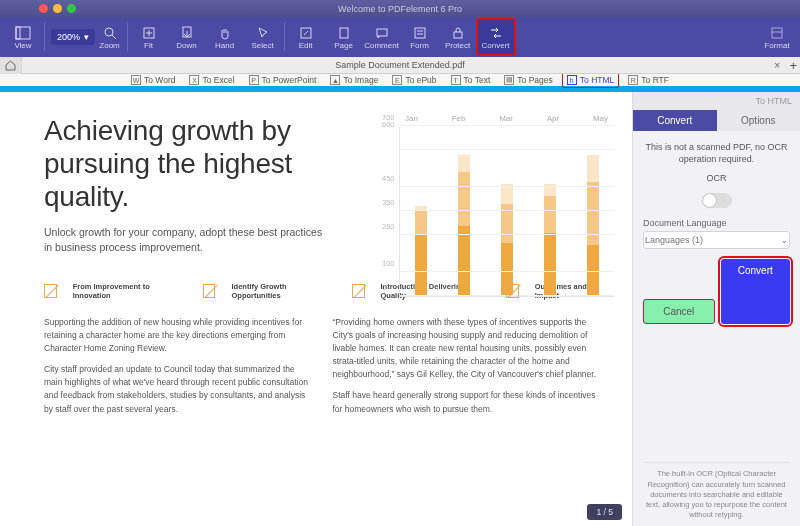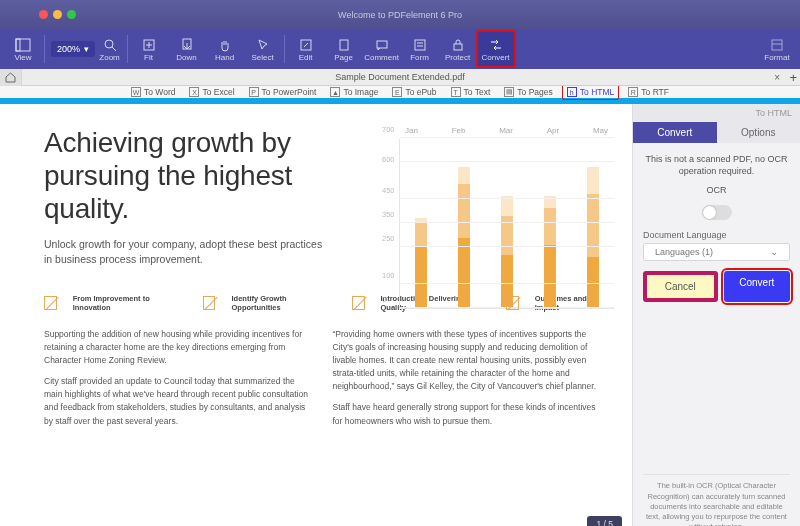--- a/index.html
+++ b/index.html
@@ -1,17 +1,17 @@
 <!DOCTYPE html>
 <html><head>
 <meta charset="utf-8">
 <style>
   * { box-sizing: border-box; margin: 0; padding: 0; }
   html, body { width: 800px; height: 526px; overflow: hidden; font-family: -apple-system, Helvetica, Arial, sans-serif; background: #f4f4f4; }
-  .titlebar { height: 29px; background: linear-gradient(#5e5fa0,#4f4f8f); display:flex; align-items:center; position:relative;padding-left:32px; }
+  .titlebar { height: 17px; background: linear-gradient(#5e5fa0,#4f4f8f); display:flex; align-items:center; position:relative;padding-left:32px; }
   .traffic { display:flex; gap:5px; padding-left:7px; }
   .tl { width:9px; height:9px; border-radius:50%; }
   .tl.r{background:#fc5753;} .tl.y{background:#fdbc40;} .tl.g{background:#33c748;}
   .titletext { position:absolute; left:0; right:0; text-align:center; font-size:9px; color:#c8c8e0; pointer-events:none;}
   .toolbar { height:40px; background:#4b4ba5; display:flex; align-items:center; padding:0 4px; color:#fff; }
   .tbtn { display:flex; flex-direction:column; align-items:center; justify-content:center; width:38px; height:36px; font-size:8px; color:#d8d8f0; cursor:pointer; border-radius:2px; }
   .tbtn .ic { width:18px; height:16px; display:flex; align-items:center; justify-content:center; }
   .tbtn.sel { background:#3a3a9a; outline:2px solid #d11; outline-offset:-1px; }
   .divider { width:1px; height:28px; background:#6a6ac0; margin:0 2px;}
   .zoomval { font-size:9px; background:#3a3a9a; padding:3px 6px; border-radius:3px; margin-left:4px; display:flex; align-items:center; gap:4px; }
@@ -49,24 +49,24 @@
   .sidepane { width:168px; background:#f2f2f5; border-left:1px solid #dcdce0; display:flex; flex-direction:column;}
   .panetitle { font-size:9px; color:#999; text-align:right; padding:4px 8px; background:#e8e8ec;}
   .panetabs { display:flex; }
   .panetab { flex:1; text-align:center; font-size:10px; padding:5px 0; cursor:pointer; color:#666; background:#e8e8ec;}
   .panetab.act { background:#4b4ba5; color:#fff;}
   .panebody { flex:1; padding:10px 10px 6px; font-size:9px; color:#555; display:flex; flex-direction:column;}
   .panetext{ text-align:center; line-height:1.35; margin-bottom:8px;}
   .ocrrow { display:flex; justify-content:center; align-items:center; gap:10px; margin-bottom:10px;flex-direction:column;}
   .toggle { width:30px; height:15px; background:#ddd; border-radius:8px; position:relative;}
   .toggle::after{content:'';position:absolute;width:13px;height:13px;background:#fff;border-radius:50%;top:1px;left:1px;box-shadow:0 0 2px rgba(0,0,0,.3);}
-  .langsel { width:100%; font-size:9px; padding:3px 11px; border:1px solid #d5d5da; background:#fff; border-radius:3px; display:flex; justify-content:space-between; color:#777; margin-bottom:10px;}
+  .langsel { width:100%; font-size:9px; padding:3px 1px; border:1px solid #d5d5da; background:#fff; border-radius:3px; display:flex; justify-content:space-between; color:#777; margin-bottom:10px;}
   .btnrow { display:flex; gap:6px;}
   .pbtn { flex:1; text-align:center; font-size:10px; padding:6px 0; border-radius:3px; cursor:pointer;}
-  .pbtn.cancel { background:#fef9c3; border:4px solid #be185d; color:#555;}
+  .pbtn.cancel { background:#86efac; border:1px solid #be185d; color:#555;margin-top:40px;}
   .pbtn.convert { background:#3a3af2; color:#fff; outline:2px solid #d11; outline-offset:1px;}
   .panefoot { font-size:7.5px; color:#888; text-align:center; line-height:1.35; padding-top:6px; border-top:1px solid #e0e0e5;}
   svg{display:block;}
 </style>
 </head>
 <body>
 
 <div class="titlebar">
   <div class="traffic">
     <div class="tl r"></div>
@@ -295,21 +295,21 @@
           <div class="ylabel" style="bottom: 0px;">0</div>
           <div class="gridy" style="bottom: 24.2857px;"></div>
           <div class="ylabel" style="bottom: 24.2857px;">100</div>
           <div class="gridy" style="bottom: 60.7143px;"></div>
           <div class="ylabel" style="bottom: 60.7143px;">250</div>
           <div class="gridy" style="bottom: 85px;"></div>
           <div class="ylabel" style="bottom: 85px;">350</div>
           <div class="gridy" style="bottom: 109.286px;"></div>
           <div class="ylabel" style="bottom: 109.286px;">450</div>
           <div class="gridy" style="bottom: 145.714px;"></div>
-          <div class="ylabel" style="bottom: 140px;">600</div>
+          <div class="ylabel" style="bottom: 163px;">600</div>
           <div class="gridy" style="bottom: 170px;"></div>
           <div class="ylabel" style="bottom: 170px;">700</div>
         </div>
     </div>
 
     <div class="feat" id="feat-row">
         <div class="feat-item">
           <span class="feat-ic"></span>
           <span>From Improvement to Innovation</span>
         </div>

